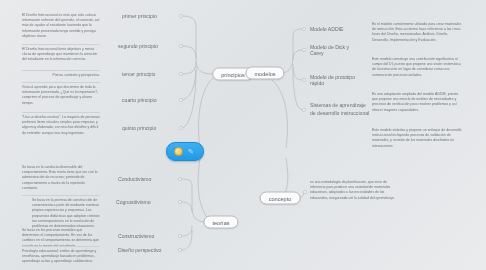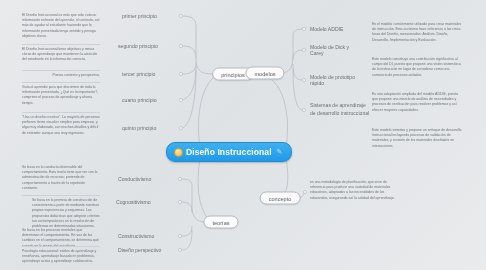--- a/index.html
+++ b/index.html
@@ -99,21 +99,20 @@
     <circle cx="304" cy="50" r="1.6"></circle>
     <circle cx="304" cy="80" r="1.6"></circle>
     <circle cx="304" cy="110" r="1.6"></circle>
 
     <path d="M294,198 C302,198 304,196 304,192"></path>
     <circle cx="305" cy="192" r="1.6"></circle>
   </svg>
 
   <div class="root">
     <span class="bulb"></span>
-    <span class="rlabel">Diseño Instruccional</span>
     <span class="pen">✎</span>
   </div>
 
   <div class="hub" style="left:233px;top:74px;"><span>principios</span></div>
   <div class="hub" style="left:221px;top:222px;"><span>teorías</span></div>
   <div class="hub" style="left:265px;top:73px;"><span>modelos</span></div>
   <div class="hub" style="left:280px;top:198px;"><span>concepto</span></div>
 
   <div class="sub" style="left:122px;top:16px;"><span>primer principio</span></div>
   <div class="sub" style="left:118px;top:46px;"><span>segundo principio</span></div>

